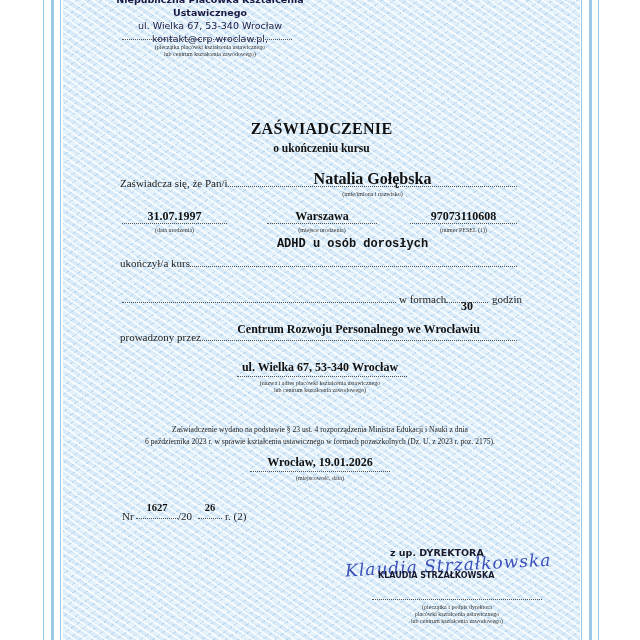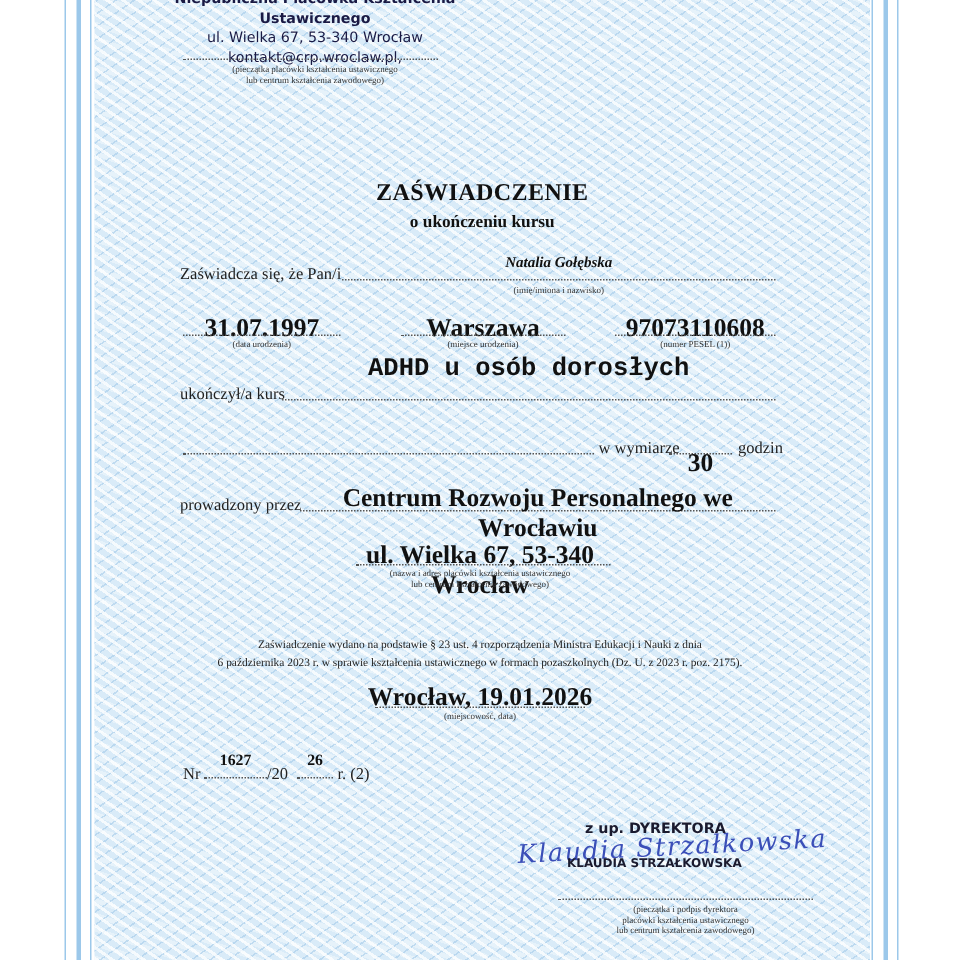--- a/index.html
+++ b/index.html
@@ -11,21 +11,21 @@
     background-image:
       repeating-linear-gradient(35deg, rgba(255,255,255,0.75) 0 2px, rgba(255,255,255,0) 2px 6px),
       repeating-linear-gradient(-35deg, rgba(160,200,232,0.55) 0 1px, rgba(255,255,255,0) 1px 7px),
       repeating-linear-gradient(20deg, rgba(255,255,255,0.35) 0 3px, rgba(255,255,255,0) 3px 9px);
   }
   .abs { position:absolute; }
   .stamp { font-family:"DejaVu Sans", sans-serif; color:#1a1a44; font-size:9.5px; text-align:center; line-height:13px; }
   .small { font-size:6px; color:#333; text-align:center; line-height:7px; }
   .dots { border-bottom:1px dotted #555; }
   .label { font-size:11px; color:#222; }
-  .val { font-weight:bold; font-size:17px; color:#111; text-align:center; }
+  .val { font-weight:bold; font-size:12px; color:#111; text-align:center; }
   .center { text-align:center;margin-top:10px; }
 </style>
 </head>
 <body>
 
 <div class="bl" style="left:43px;width:1px;"></div>
 <div class="bl" style="left:51px;width:3px;"></div>
 <div class="bl" style="left:60px;width:1px;"></div>
 <div class="bl" style="left:581px;width:1px;"></div>
 <div class="bl" style="left:589px;width:3px;"></div>
@@ -42,41 +42,41 @@
 <div class="abs small" style="left:110px;top:44px;width:200px;">
   <div>(pieczątka placówki kształcenia ustawicznego</div>
   <div>lub centrum kształcenia zawodowego)</div>
 </div>
 
 <div class="abs center" style="left:63px;width:517px;top:110px;font-size:16px;font-weight:bold;letter-spacing:0.3px;">ZAŚWIADCZENIE</div>
 <div class="abs center" style="left:63px;width:517px;top:132px;font-size:11.5px;font-weight:bold;">o ukończeniu kursu</div>
 
 <div class="abs label" style="left:120px;top:177px;">Zaświadcza się, że Pan/i</div>
 <div class="abs dots" style="left:228px;top:186px;width:289px;"></div>
-<div class="abs val" style="left:228px;top:170px;width:289px;font-size:10px;font-style:italic;">Natalia Gołębska</div>
+<div class="abs val" style="left:228px;top:170px;width:289px;font-size:16px;">Natalia Gołębska</div>
 <div class="abs small" style="left:228px;top:191px;width:289px;">(imię/imiona i nazwisko)</div>
 
 <div class="abs val" style="left:122px;top:209px;width:105px;">31.07.1997</div>
 <div class="abs dots" style="left:122px;top:223px;width:105px;"></div>
 <div class="abs small" style="left:122px;top:227px;width:105px;">(data urodzenia)</div>
 
 <div class="abs val" style="left:267px;top:209px;width:110px;">Warszawa</div>
 <div class="abs dots" style="left:267px;top:223px;width:110px;"></div>
 <div class="abs small" style="left:267px;top:227px;width:110px;">(miejsce urodzenia)</div>
 
 <div class="abs val" style="left:410px;top:209px;width:107px;">97073110608</div>
 <div class="abs dots" style="left:410px;top:223px;width:107px;"></div>
 <div class="abs small" style="left:410px;top:227px;width:107px;">(numer PESEL (1))</div>
 
 <div class="abs label" style="left:120px;top:257px;">ukończył/a kurs</div>
 <div class="abs dots" style="left:188px;top:266px;width:329px;"></div>
 <div class="abs val" style="left:188px;top:237px;width:329px;font-family:Liberation Mono, monospace;">ADHD u osób dorosłych</div>
 
 <div class="abs dots" style="left:122px;top:302px;width:274px;"></div>
-<div class="abs label" style="left:399px;top:293px;">w wymiarze</div>
+<div class="abs label" style="left:399px;top:293px;">w formach</div>
 <div class="abs dots" style="left:446px;top:302px;width:42px;"></div>
 <div class="abs val" style="left:446px;top:299px;width:42px;">30</div>
 <div class="abs label" style="left:492px;top:293px;">godzin</div>
 
 <div class="abs label" style="left:120px;top:331px;">prowadzony przez</div>
 <div class="abs dots" style="left:200px;top:340px;width:317px;"></div>
 <div class="abs val" style="left:200px;top:322px;width:317px;">Centrum Rozwoju Personalnego we Wrocławiu</div>
 
 <div class="abs val" style="left:220px;top:360px;width:200px;">ul. Wielka 67, 53-340 Wrocław</div>
 <div class="abs dots" style="left:237px;top:376px;width:170px;"></div>

